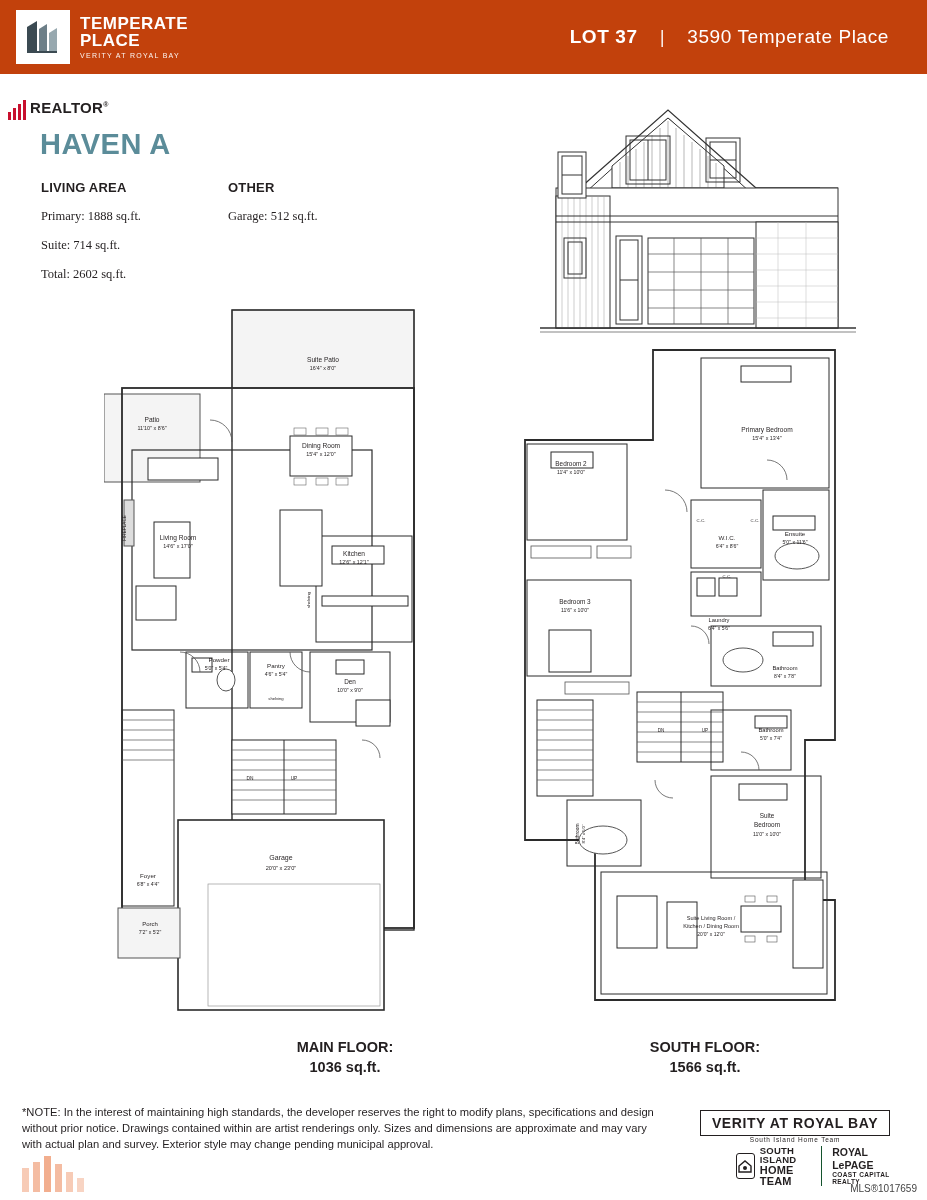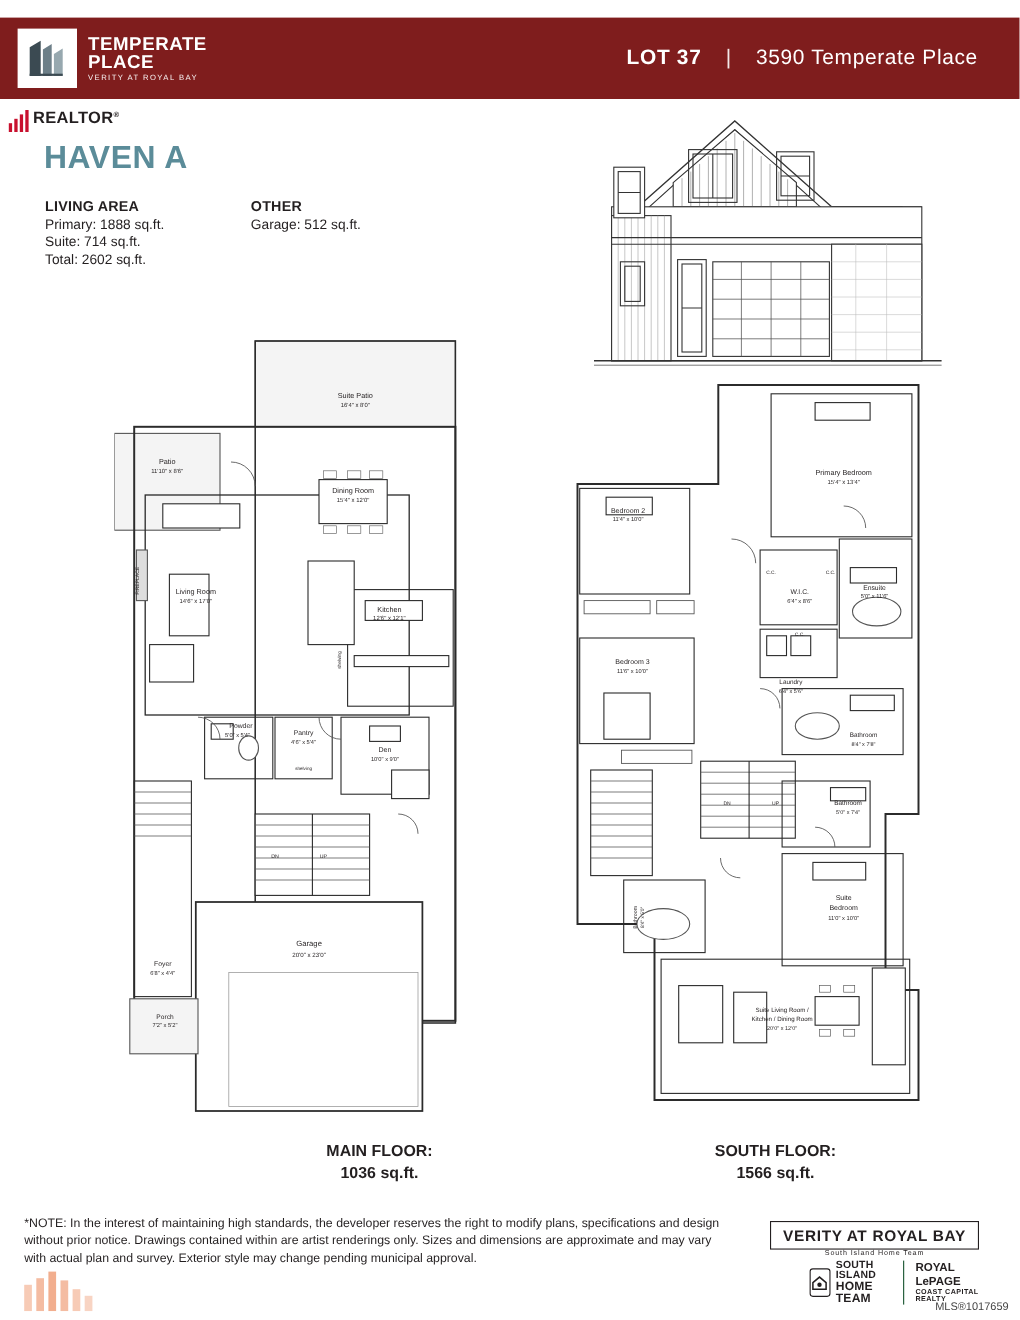--- a/index.html
+++ b/index.html
@@ -10,23 +10,23 @@
     background: #ffffff;
     font-family: "Liberation Sans", sans-serif;
     color: #231f20;
     position: relative;
     overflow: hidden;
   }
 
   
   .header {
     position: absolute;
-    left: 0; top: 16px;
+    left: 0; top: 0;
     width: 927px; height: 74px;
-    background: #7f1d1d;
+    background: #c2410c;
     display: flex;
     align-items: center;
   }
   .header-logo-box {
     width: 54px; height: 54px;
     margin-left: 16px;
     background: #ffffff;
     display: flex; align-items: center; justify-content: center;
     position: relative;
   }
@@ -76,21 +76,21 @@
   
   .plan-title {
     position: absolute; left: 40px; top: 128px;
     font-size: 29px; font-weight: bold; color: #5b8c99; letter-spacing: .5px;
   }
   .specs { position: absolute; left: 41px; top: 180px; font-size: 12.5px; }
   .specs-row { display: flex; gap: 15px; }
   .spec-col { }
   .spec-col.living { width: 172px; }
   .spec-head { font-weight: bold; font-size: 13px; letter-spacing: .2px; }
-  .spec-line { margin-top: 2px; }
+  .spec-line { margin-top: 14px; font-family: Liberation Serif, serif; }
 
   
   .elevation { position: absolute; left: 520px; top: 88px; width: 360px; height: 270px; }
 
   
   .plan { position: absolute; }
   .plan-main { left: 104px; top: 300px; width: 360px; height: 730px; }
   .plan-upper { left: 505px; top: 340px; width: 370px; height: 690px; }
 
   .floor-caption {

